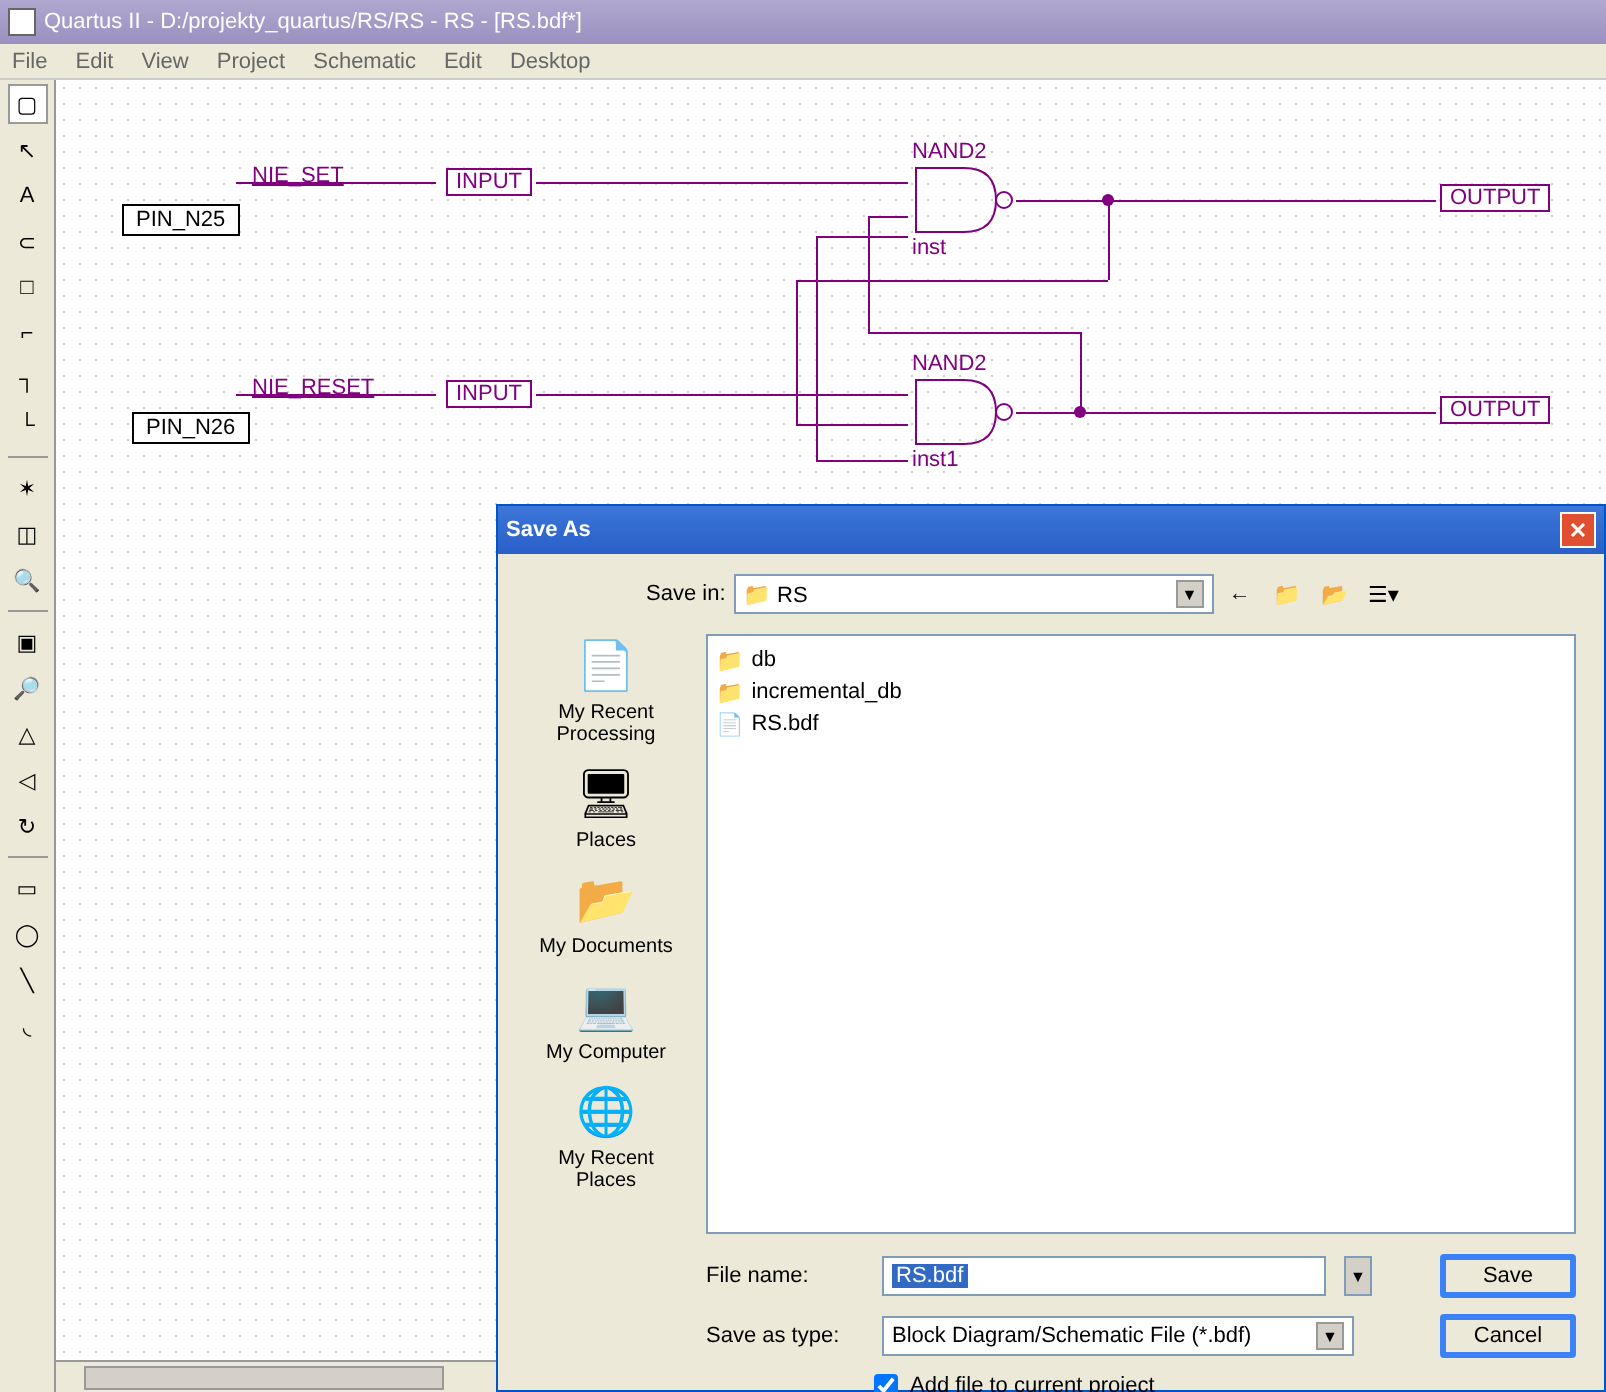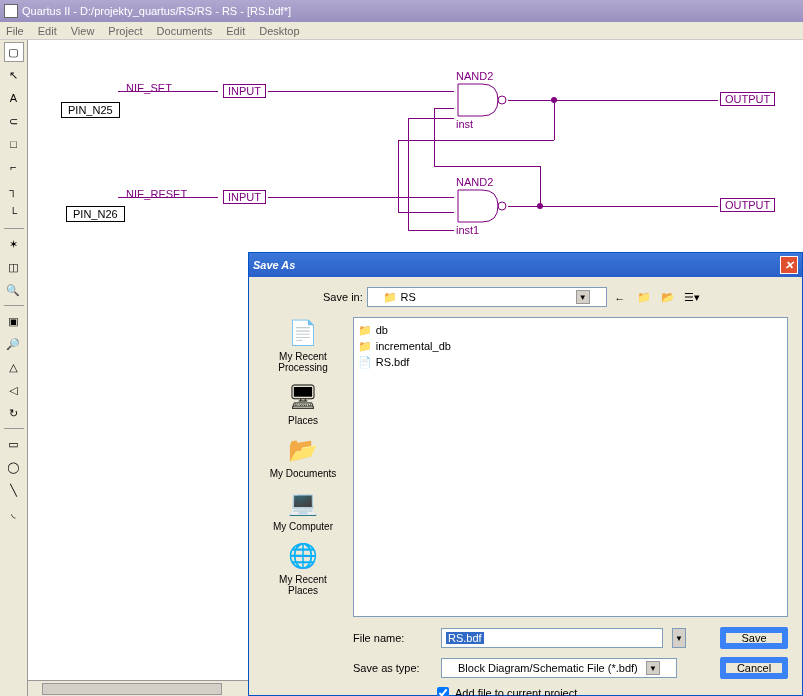--- a/index.html
+++ b/index.html
@@ -9,71 +9,71 @@
   .menubar { height: 18px; background: #ece9d8; border-bottom: 1px solid #ccc; display: flex; align-items: center; padding: 0 6px; gap: 14px; }
   .menubar span { color: #666; }
   .workspace { display: flex; height: 656px; }
   .toolbox { width: 28px; background: #ece9d8; border-right: 1px solid #999; display: flex; flex-direction: column; align-items: center; padding-top: 2px; gap: 3px; }
   .tool { width: 20px; height: 20px; display: flex; align-items: center; justify-content: center; border: 1px solid transparent; }
   .tool.sel { border: 1px solid #999; background: #fff; }
   .divider { width: 20px; height: 1px; background: #999; margin: 2px 0; }
   .canvas { flex: 1; position: relative; background: #fff; overflow: hidden; }
   .dots { position: absolute; inset: 0; background-image: radial-gradient(#ccc 0.5px, transparent 0.5px); background-size: 8px 8px; }
   .pin { position: absolute; border: 1px solid #000; background: #fff; padding: 1px 6px; font-size: 10px; }
-  .label { position: absolute; font-size: 10px; }
+  .label { position: absolute; font-size: 10px; text-decoration: underline; }
   .wire { position: absolute; background: #800080; }
   .wire.h { height: 1px; }
   .wire.v { width: 1px; }
   .inputblk { position: absolute; border: 1px solid #800080; color: #800080; font-size: 9px; padding: 0 4px; background: #fff; }
   .node { position: absolute; width: 6px; height: 6px; background: #800080; border-radius: 50%; transform: translate(-50%,-50%); }
   .gate { position: absolute; width: 60px; height: 40px; }
   .gate svg { width: 100%; height: 100%; }
   .gatelbl { position: absolute; font-size: 9px; color: #800080; }
   .hscroll { position: absolute; bottom: 0; left: 28px; right: 0; height: 16px; background: #ece9d8; border-top: 1px solid #999; }
   .hscroll .thumb { position: absolute; left: 14px; top: 2px; width: 180px; height: 12px; background: #d4d0c8; border: 1px solid #999; }
   
   .dialog { position: absolute; left: 248px; top: 252px; width: 555px; height: 444px; background: #ece9d8; border: 1px solid #0055c8; }
-  .dlgtitle { height: 24px; background: linear-gradient(#3b77d8,#2a5fc8); color: #fff; display: flex; align-items: center; justify-content: space-between; padding: 0 4px; font-weight: bold; font-style: italic; }
+  .dlgtitle { height: 24px; background: linear-gradient(#3b77d8,#2a5fc8); color: #fff; display: flex; align-items: center; justify-content: space-between; padding: 0 4px; font-weight: bold; }
   .closebtn { width: 18px; height: 18px; background: #e05030; color: #fff; display: flex; align-items: center; justify-content: center; border: 1px solid #fff; }
   .dlgbody { padding: 10px 14px; }
   .saverow { display: flex; align-items: center; gap: 4px; margin-bottom: 10px; margin-left: 60px; }
-  .combo { height: 20px; border: 1px solid #7f9db9; background: #fff; display: flex; align-items: center; padding: 0 16px; justify-content: space-between; }
+  .combo { height: 20px; border: 1px solid #7f9db9; background: #fff; display: flex; align-items: center; padding: 0 4px; justify-content: space-between; }
   .combo .arrow { width: 14px; height: 14px; background: #d4d0c8; border: 1px solid #999; display: flex; align-items: center; justify-content: center; font-size: 8px; }
   .iconbtns { display: flex; gap: 6px; }
   .iconbtns span { width: 18px; height: 18px; display: flex; align-items: center; justify-content: center; }
   .mainarea { display: flex; gap: 10px; height: 300px; }
   .places { width: 80px; display: flex; flex-direction: column; align-items: center; gap: 8px; }
   .place { display: flex; flex-direction: column; align-items: center; gap: 2px; }
   .place .img { width: 32px; height: 32px; display: flex; align-items: center; justify-content: center; font-size: 24px; }
   .place .lbl { font-size: 10px; text-align: center; }
   .filelist { flex: 1; background: #fff; border: 1px solid #7f9db9; padding: 4px; }
   .fileitem { display: flex; align-items: center; gap: 4px; height: 16px; }
   .bottomrows { margin-top: 10px; margin-left: 90px; }
   .brow { display: flex; align-items: center; gap: 10px; margin-bottom: 8px; }
   .brow label { width: 78px; }
   .input { height: 20px; border: 1px solid #7f9db9; background: #fff; padding: 0 4px; display: flex; align-items: center; }
   .input .sel { background: #316ac5; color: #fff; padding: 0 2px; }
-  .btn { width: 68px; height: 22px; background: #ece9d8; border: 6px solid #3b82f6; border-radius: 2px; display: flex; align-items: center; justify-content: center; }
+  .btn { width: 68px; height: 22px; background: #ece9d8; border: 3px solid #3b82f6; border-radius: 2px; display: flex; align-items: center; justify-content: center; }
   .chk { margin-left: 0; display: flex; align-items: center; gap: 6px; }
   .chk input { width: 12px; height: 12px; }
 </style>
 </head>
 <body>
 
 <div class="titlebar">
   <div class="icon">✦</div>
   <span>Quartus II - D:/projekty_quartus/RS/RS - RS - [RS.bdf*]</span>
 </div>
 
 <div class="menubar">
   <span>File</span>
   <span>Edit</span>
   <span>View</span>
   <span>Project</span>
-  <span>Documents</span>
+  <span>Schematic</span>
   <span>Edit</span>
   <span>Desktop</span>
 </div>
 
 <div class="workspace">
   <div class="toolbox" id="toolbox">
       <div class="tool sel">▢</div>
       <div class="tool">↖</div>
       <div class="tool">A</div>
       <div class="tool">⊂</div>

